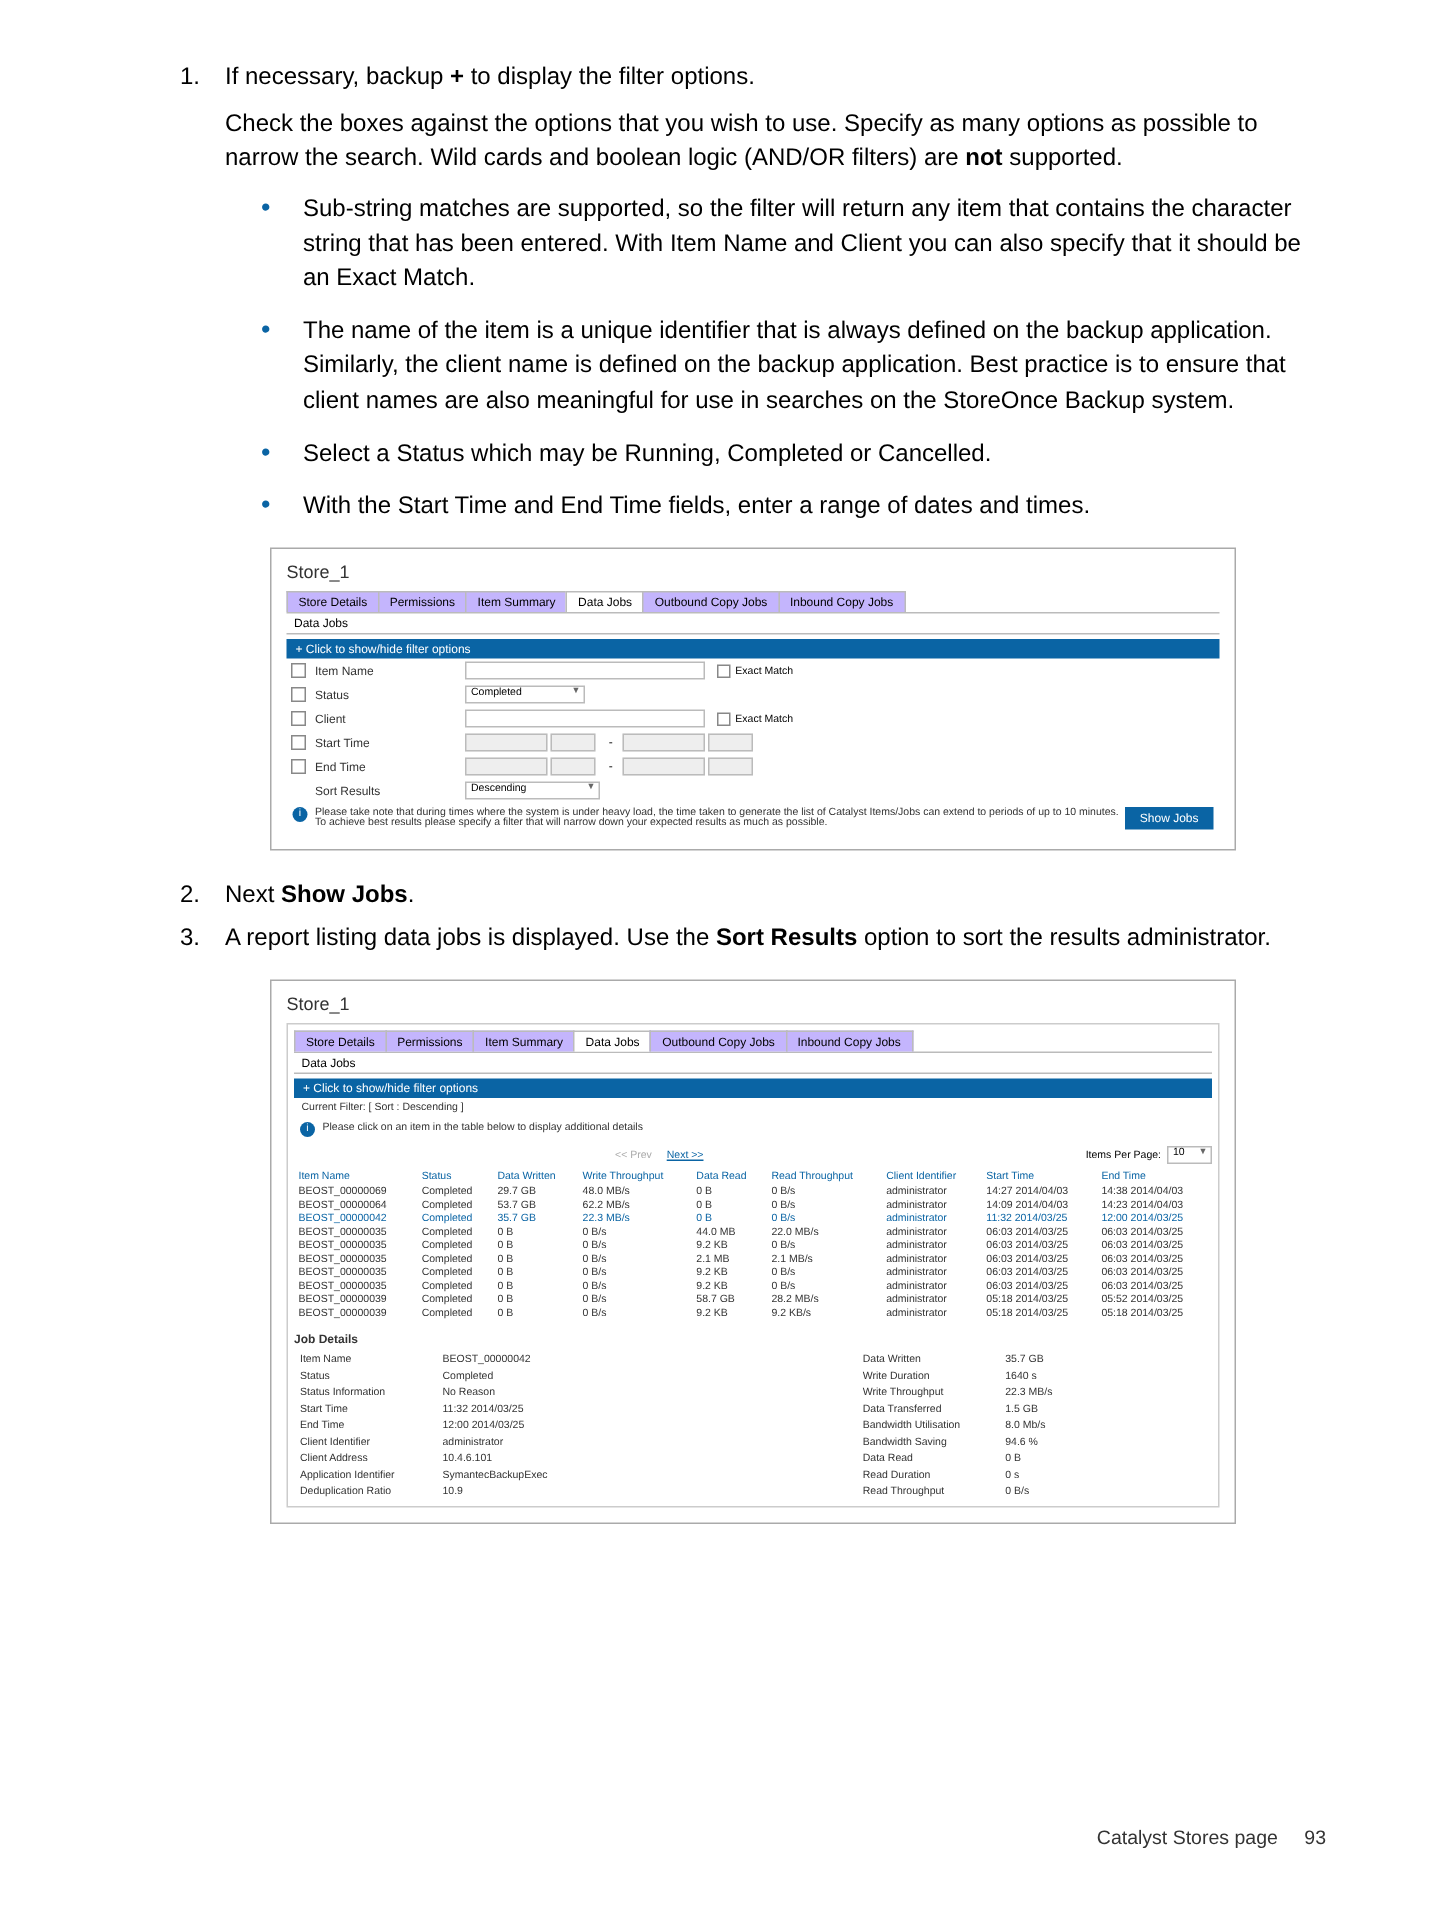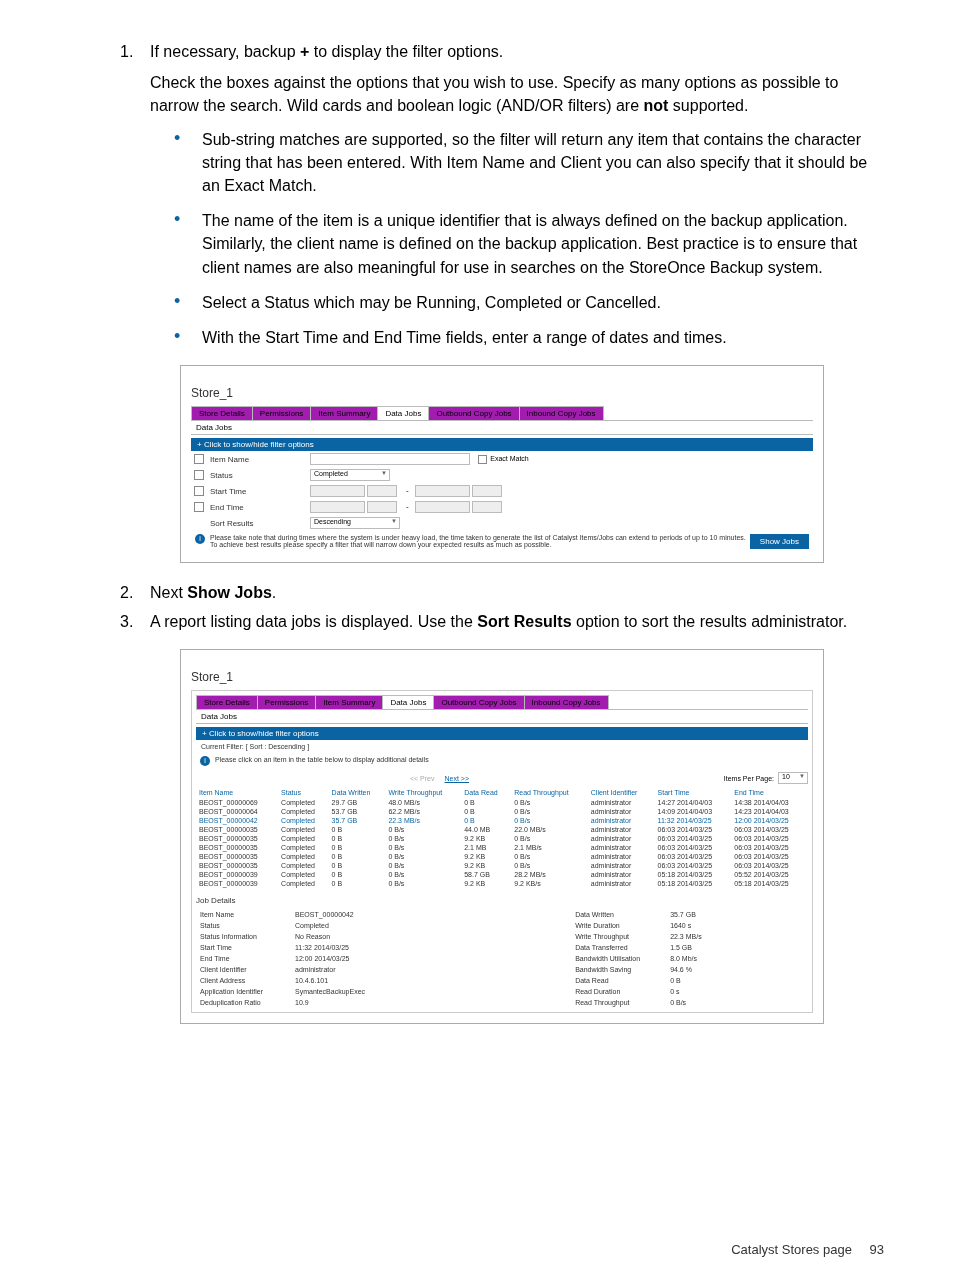--- a/index.html
+++ b/index.html
@@ -52,25 +52,25 @@
     line-height: 1.2;
   }
   strong { font-weight: bold; }
 
   
   .window {
     border: 1px solid #aaa;
     margin: 16px 60px 18px 110px;
     font-size: 8px;
     background: #fff;
-    padding: 20px 10px 10px;
+    padding: 8px 10px 10px;
   }
   .window-title { font-size: 12px; color: #333; margin-bottom: 6px; }
   .tabstrip { display: flex; border-bottom: 1px solid #bbb; font-size: 8px; }
-  .tabstrip .tab { padding: 2px 7px; border: 1px solid #bbb; border-bottom: none; background: #a21caf; margin-right: -1px; }
+  .tabstrip .tab { padding: 2px 7px; border: 1px solid #bbb; border-bottom: none; background: #c4b5fd; margin-right: -1px; }
   .tabstrip .tab.active { background: #fff; }
   .subtab { font-size: 8px; border-bottom: 1px solid #bbb; padding: 2px 5px; }
   .bluebar { background: #0a64a4; color: #fff; font-size: 8px; padding: 2px 6px; margin-top: 3px;}
   .filter-row { display: flex; align-items: center; padding: 2px 3px; }
   .filter-row .cb { width: 10px; height: 10px; border: 1px solid #888; margin-right: 6px; }
   .filter-row .lbl { width: 100px; font-size: 8px; color: #333; }
   .filter-row .field { flex: 1; }
   .txt { display:inline-block; border:1px solid #bbb; height:12px; background:#fff; vertical-align:middle;}
   .select { display:inline-block; border:1px solid #bbb; height:12px; width:80px; background:#fff; font-size:7px; padding:0 3px; vertical-align:middle; position:relative;}
   .select::after{content:"▼"; position:absolute; right:2px; top:0; font-size:6px; color:#666;}
@@ -84,28 +84,28 @@
   
   .r-controls{ display:flex; justify-content:flex-end; align-items:center; margin:3px 0; font-size:7px;}
   .r-controls .pglinks{ margin-right:auto; margin-left:210px;}
   .r-controls .pglinks span{ margin:0 4px;}
   .r-controls .pglinks .prev{color:#aaa;}
   .r-controls .pglinks .next{color:#0a64a4;text-decoration:underline;}
   table.data { width:100%; border-collapse:collapse; font-size:7px;}
   table.data th{ text-align:left; color:#0a64a4; font-weight:normal; padding:2px 3px;}
   table.data td{ padding:1px 3px; color:#333;}
   table.data tr.sel td{ color:#0a64a4;}
-  .sect-label{font-size:8px;font-weight:normal;color:#333;margin:8px 0 4px;}
+  .sect-label{font-size:8px;font-weight:bold;color:#333;margin:8px 0 4px;}
   table.details{width:100%; font-size:7px; border-collapse:collapse;}
   table.details td{padding:2px 4px; color:#333;}
   table.details td.k{color:#333;width:95px;}
   table.details td.v{color:#333;}
   .filterline{font-size:7px;padding:3px 5px;color:#333;}
   .scrolly{border:1px solid #ccc;padding:4px;margin-top:3px;}
-  .footer { position: absolute; bottom: 14px; right: 70px; font-size: 13px; color: #333; }
+  .footer { position: absolute; bottom: 39px; right: 70px; font-size: 13px; color: #333; }
   .footer .pnum { margin-left: 14px; }
 </style>
 </head>
 <body>
 
 <ol class="steps">
   <li>
     <span class="num">1.</span>
     <span class="body">
       <span>If necessary, backup </span><strong>+</strong><span> to display the filter options.</span>
@@ -142,20 +142,27 @@
       <span class="exact"><span class="cb2"></span><span>Exact Match</span></span>
     </span>
   </div>
   <div class="filter-row">
     <span class="cb"></span>
     <span class="lbl">Status</span>
     <span class="field"><span class="select">Completed</span></span>
   </div>
   <div class="filter-row">
     <span class="cb"></span>
+    <span class="lbl">Client</span>
+    <span class="field"><span class="txt" style="width:160px;"></span>
+      <span class="exact"><span class="cb2"></span><span>Exact Match</span></span>
+    </span>
+  </div>
+  <div class="filter-row">
+    <span class="cb"></span>
     <span class="lbl">Start Time</span>
     <span class="field">
       <span class="datebox"></span><span class="datebox" style="width:30px;"></span>
       <span style="display:inline-block;width:12px;text-align:center;">-</span>
       <span class="datebox"></span><span class="datebox" style="width:30px;"></span>
     </span>
   </div>
   <div class="filter-row">
     <span class="cb"></span>
     <span class="lbl">End Time</span>

